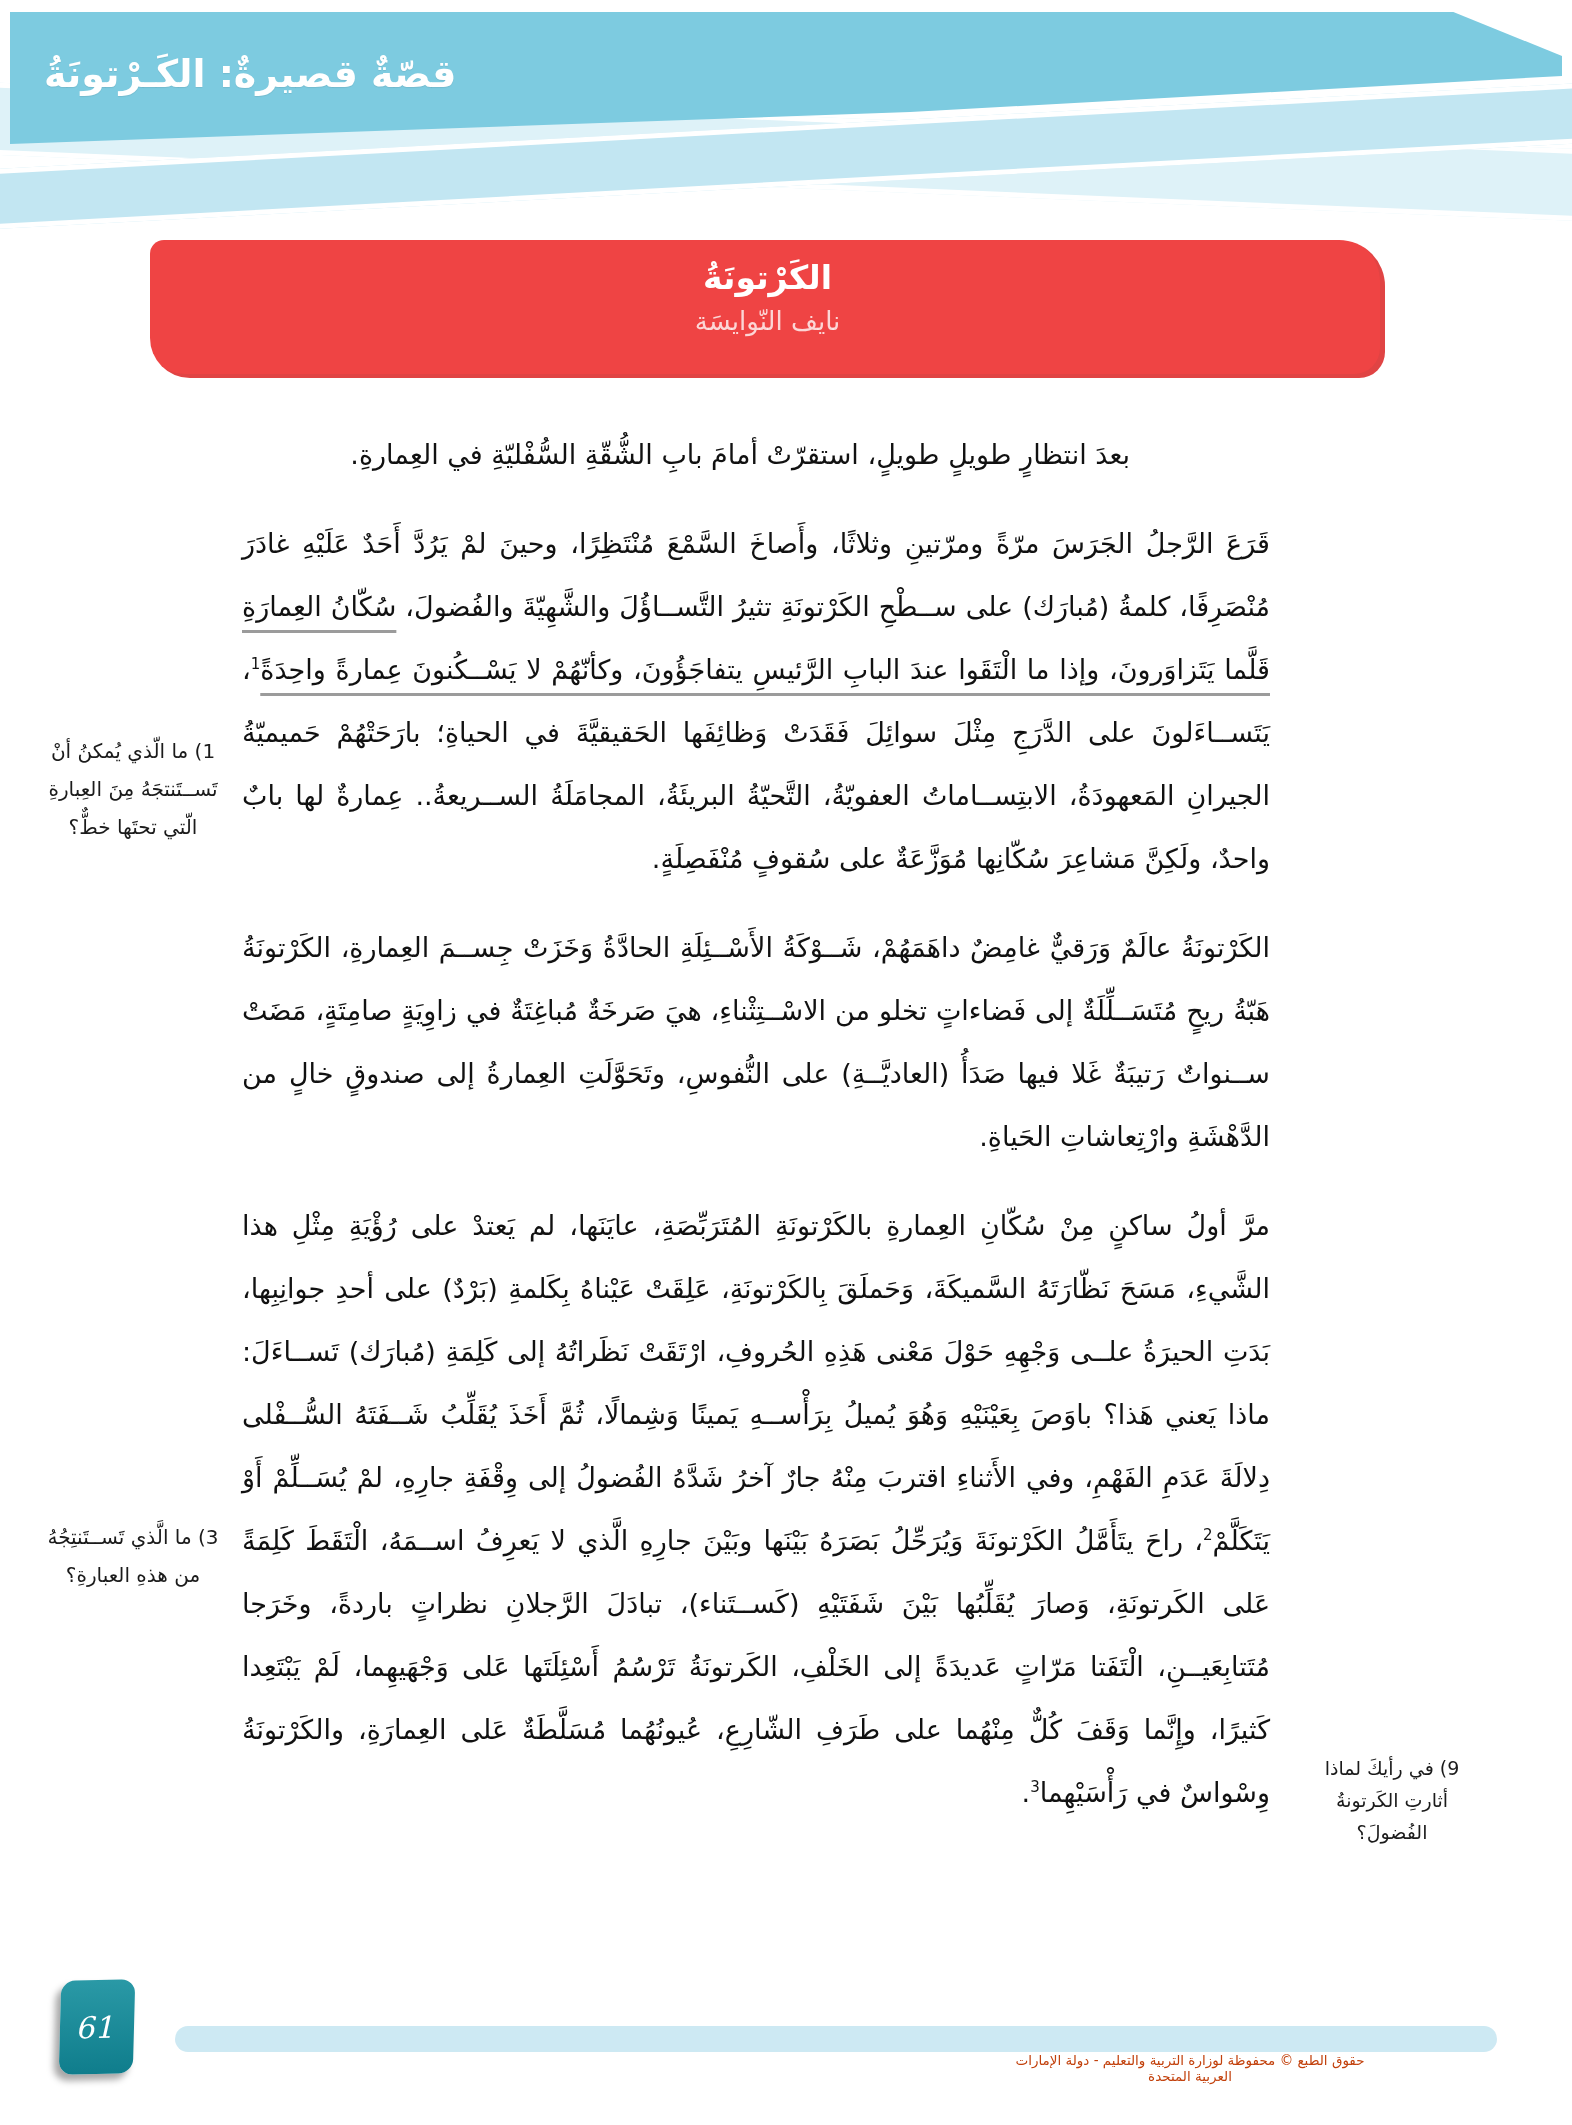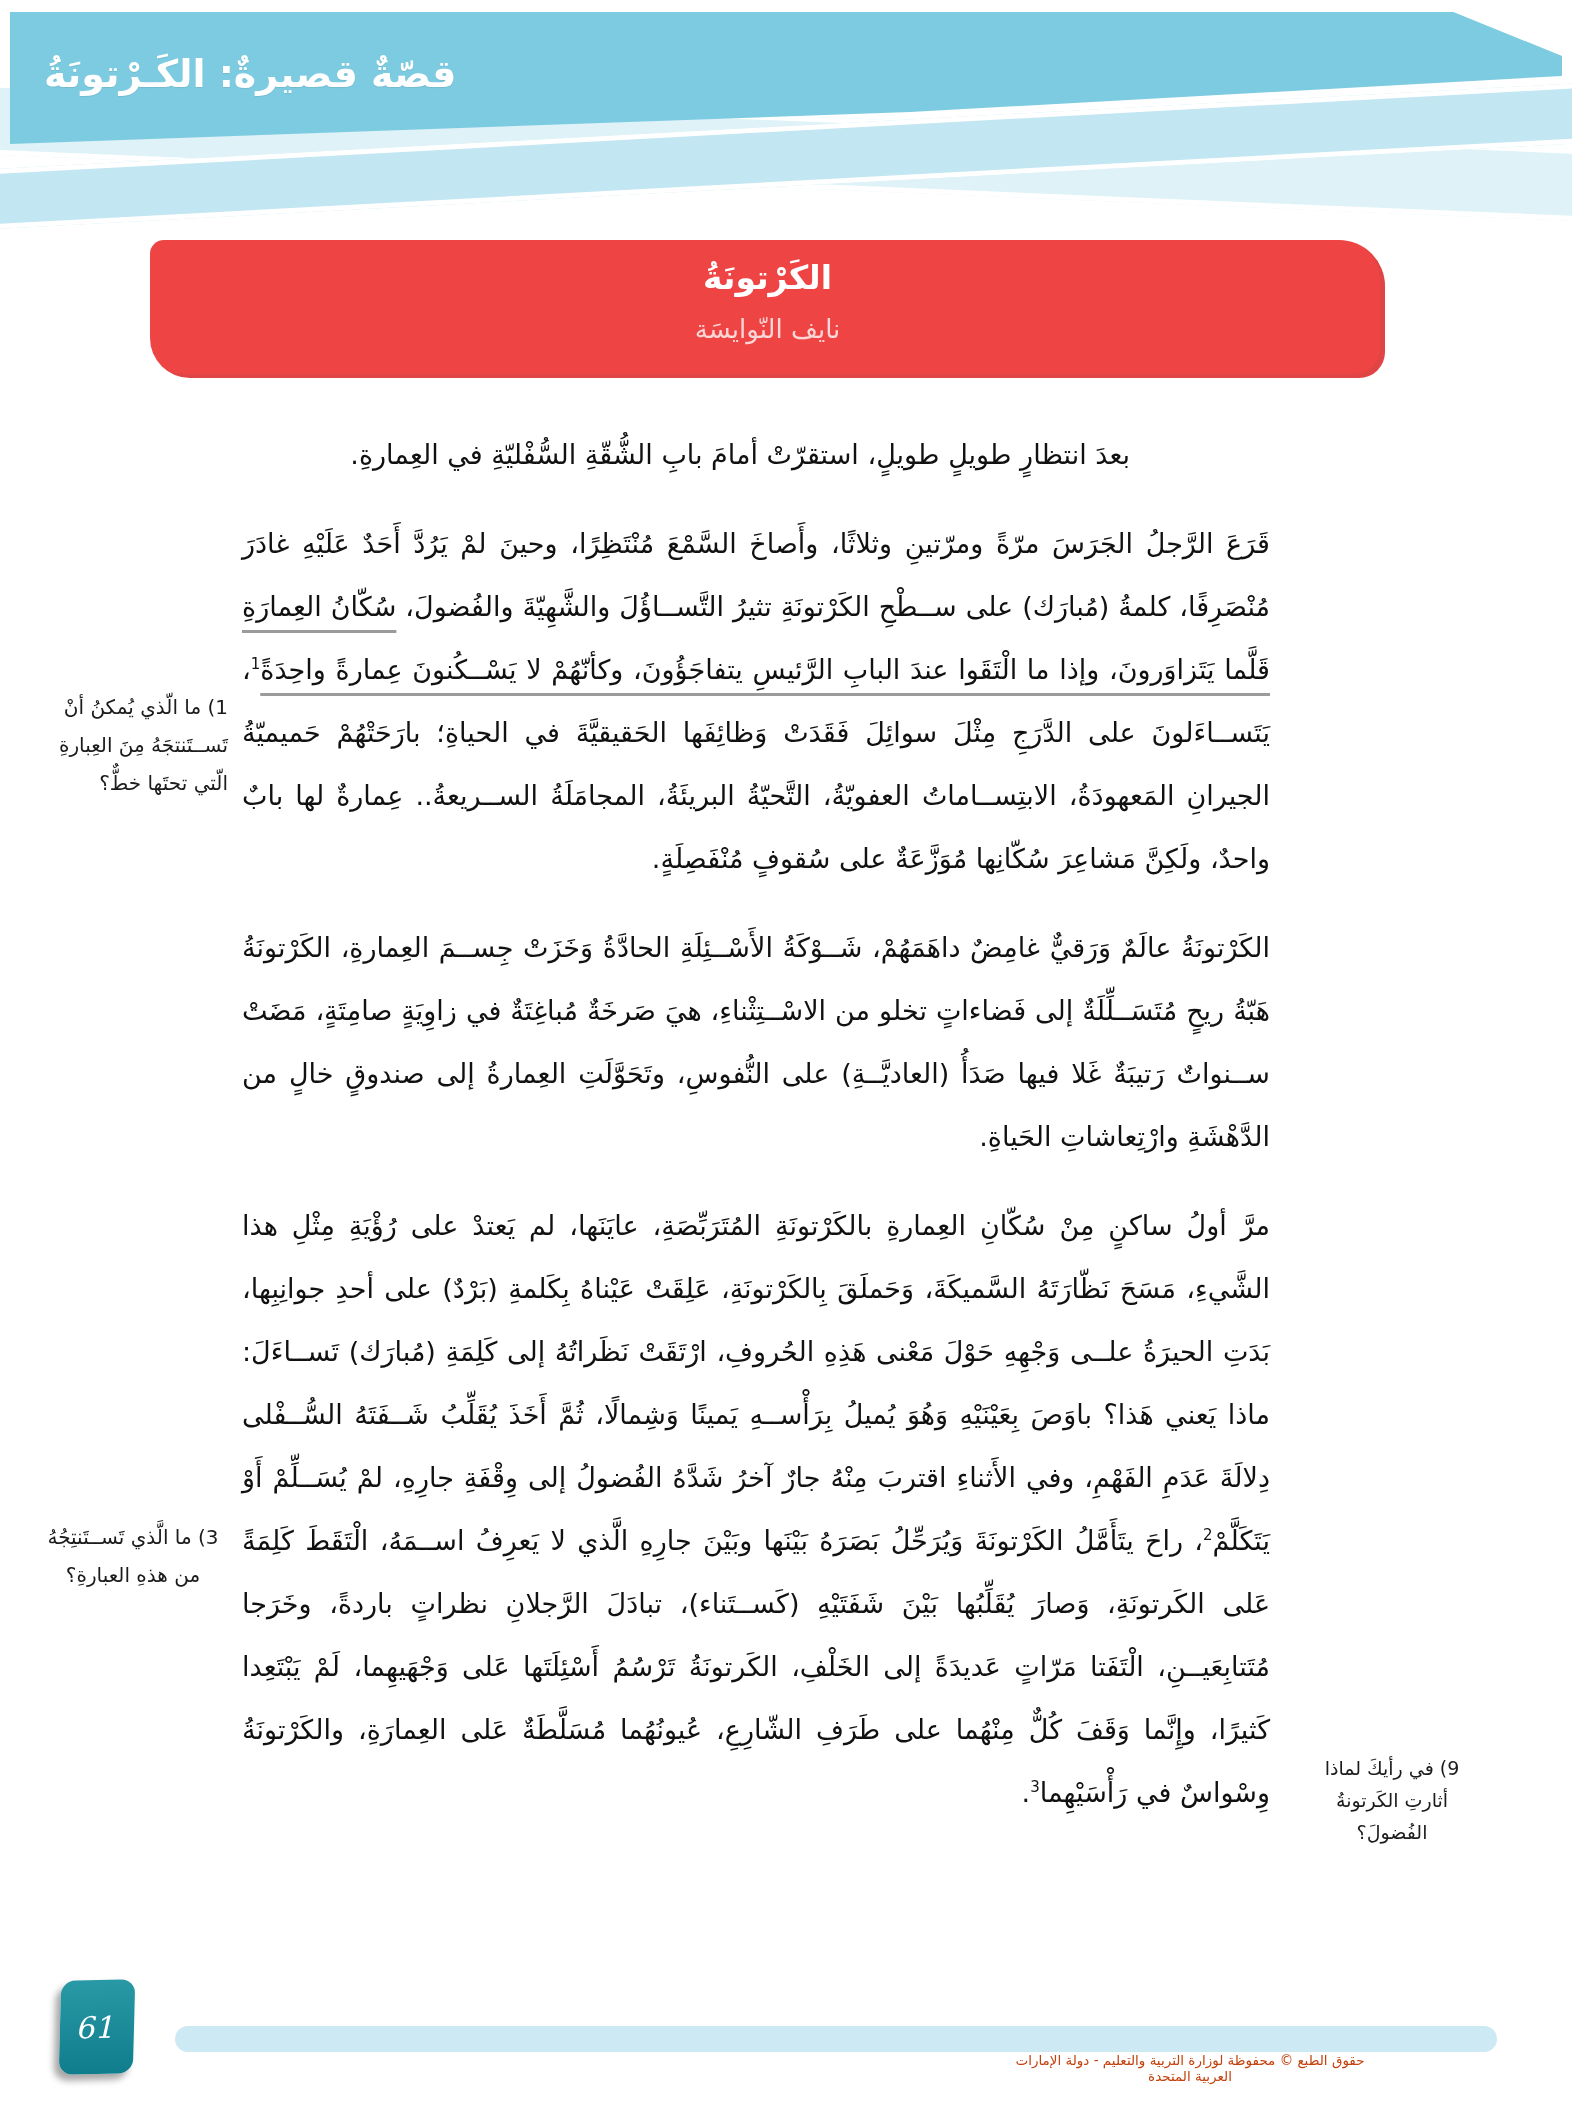--- a/index.html
+++ b/index.html
@@ -31,21 +31,21 @@
 
   
   .title-box{
     position:absolute;left:150px;top:240px;width:1235px;height:138px;
     background:#ef4444;
     border-radius:14px 46px 26px 40px;
     box-shadow:inset -5px -4px 0 rgba(0,60,70,0.06);
     text-align:center;
   }
   .story-title{margin-top:18px;color:#ffffff;font-size:33px;font-weight:bold;}
-  .story-author{margin-top:17px;color:rgba(255,255,255,0.78);font-size:26px;}
+  .story-author{margin-top:9px;color:rgba(255,255,255,0.78);font-size:26px;}
 
   
   .story{
     position:absolute;top:423px;right:302px;width:1028px;
     font-size:27px;line-height:63px;color:#111;
     text-align:justify;
   }
   .story p{margin:0 0 26px 0;}
   .underlined{
     text-decoration:underline;
@@ -53,21 +53,21 @@
     text-decoration-thickness:3px;
     text-underline-offset:14px;
   }
   sup.ref{font-size:15px;line-height:0;vertical-align:super;}
 
   
   .margin-note{
     position:absolute;color:#1b1b1b;
     font-size:20px;line-height:38px;text-align:center;
   }
-  .note1{left:38px;top:688px;width:190px;text-align:right;}
+  .note1{left:38px;top:732px;width:190px;}
   .note2{left:38px;top:1518px;width:190px;}
   .note3{left:1302px;top:1752px;width:180px;font-size:19px;line-height:32px;}
 
   
   .footer-bar{
     position:absolute;left:175px;top:2026px;width:1322px;height:26px;
     background:#cde9f3;border-radius:13px;
   }
   .page-badge{
     position:absolute;left:60px;top:1980px;width:74px;height:94px;

